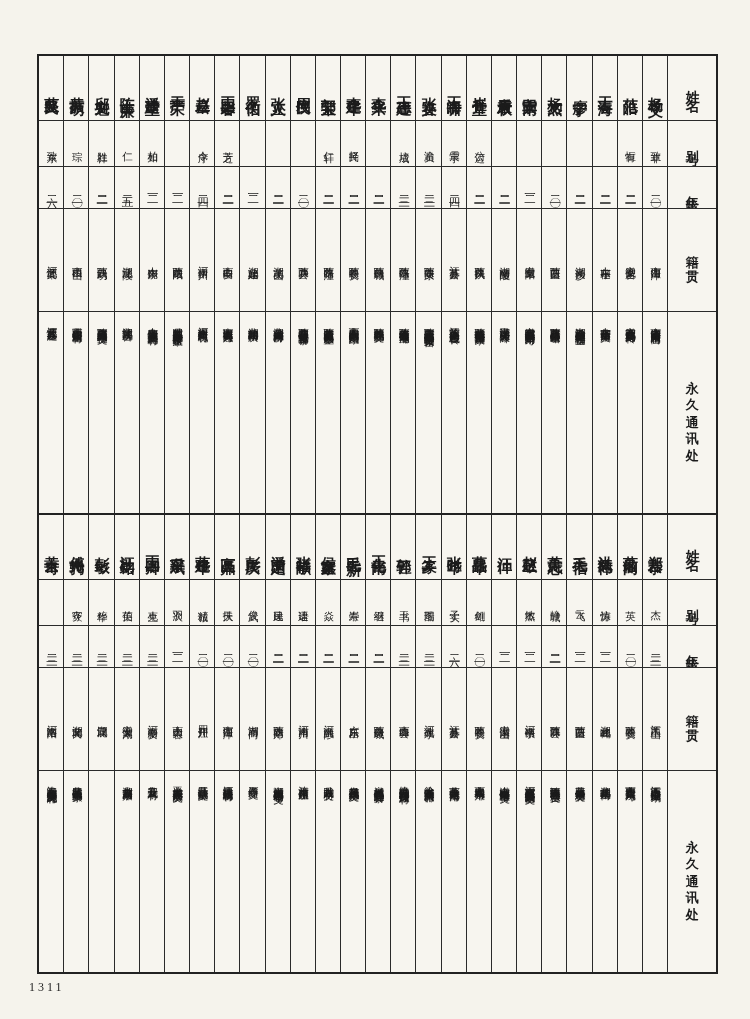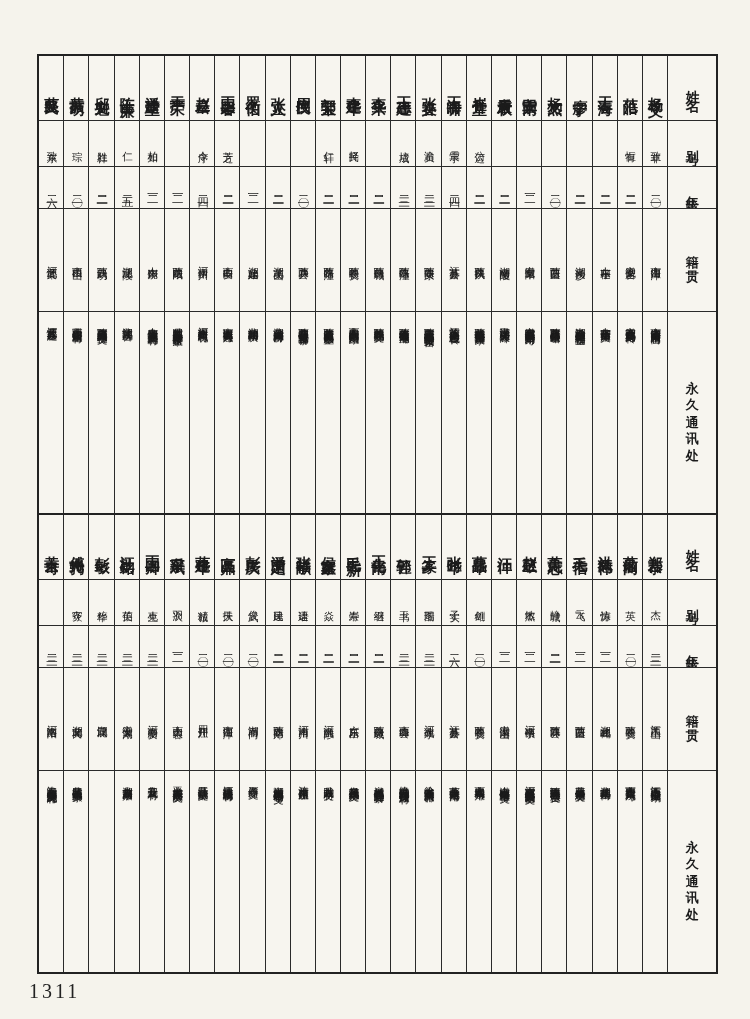--- a/index.html
+++ b/index.html
@@ -59,21 +59,21 @@
   .header-col .cell span { font-weight:700; }
   .header-col .name-cell span  { font-size:14px; letter-spacing:9px; }
   .header-col .alias-cell span { font-size:13px; letter-spacing:4px; }
   .header-col .age-cell span   { font-size:13px; letter-spacing:2px; }
   .header-col .native-cell span{ font-size:13px; letter-spacing:14px; }
   .header-col .addr-cell { align-items:center; padding-top:0; }
   .header-col .addr-cell span { font-size:13px; letter-spacing:17px; white-space:nowrap; }
 
   .page-number {
     position:absolute; left:29px; top:980px;
-    font-size:20px; letter-spacing:3px;
+    font-size:12px; letter-spacing:3px;
     font-family:"Liberation Serif","DejaVu Serif",serif;
     color:#222;
   }
 </style>
 </head>
 <body>
 
 <div class="page">
   <div class="register">
     <section class="reg-table">

